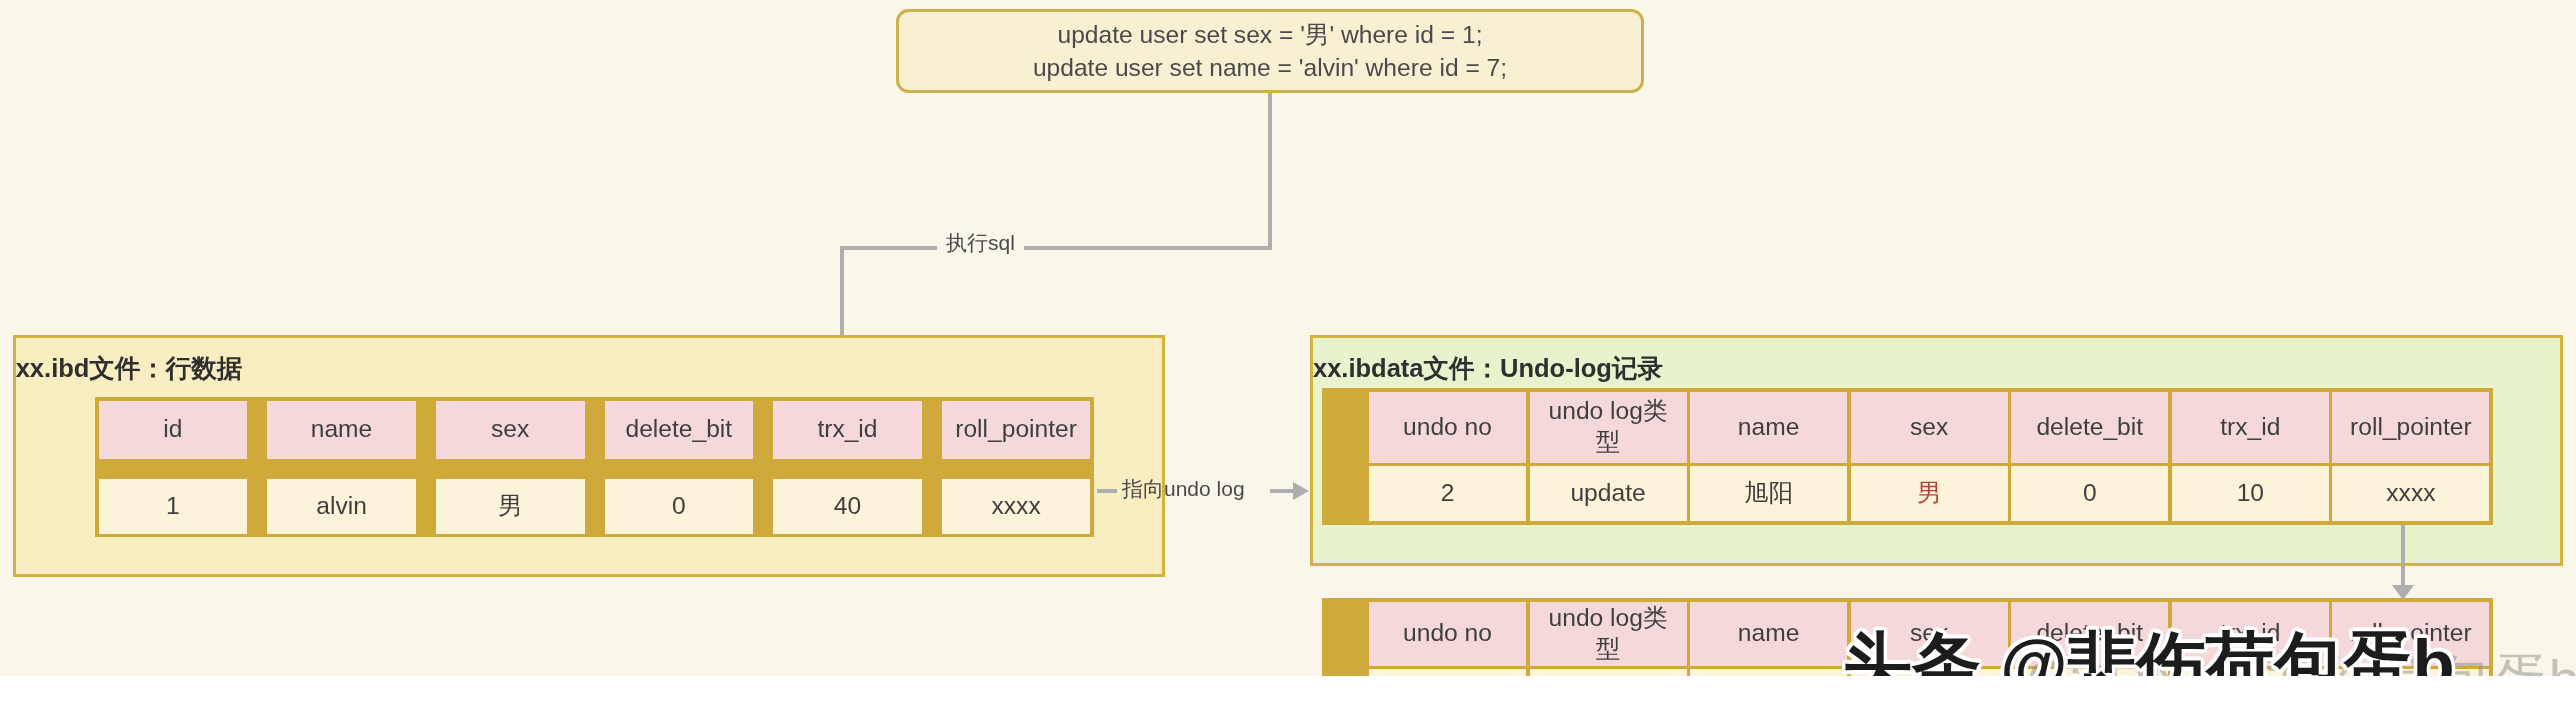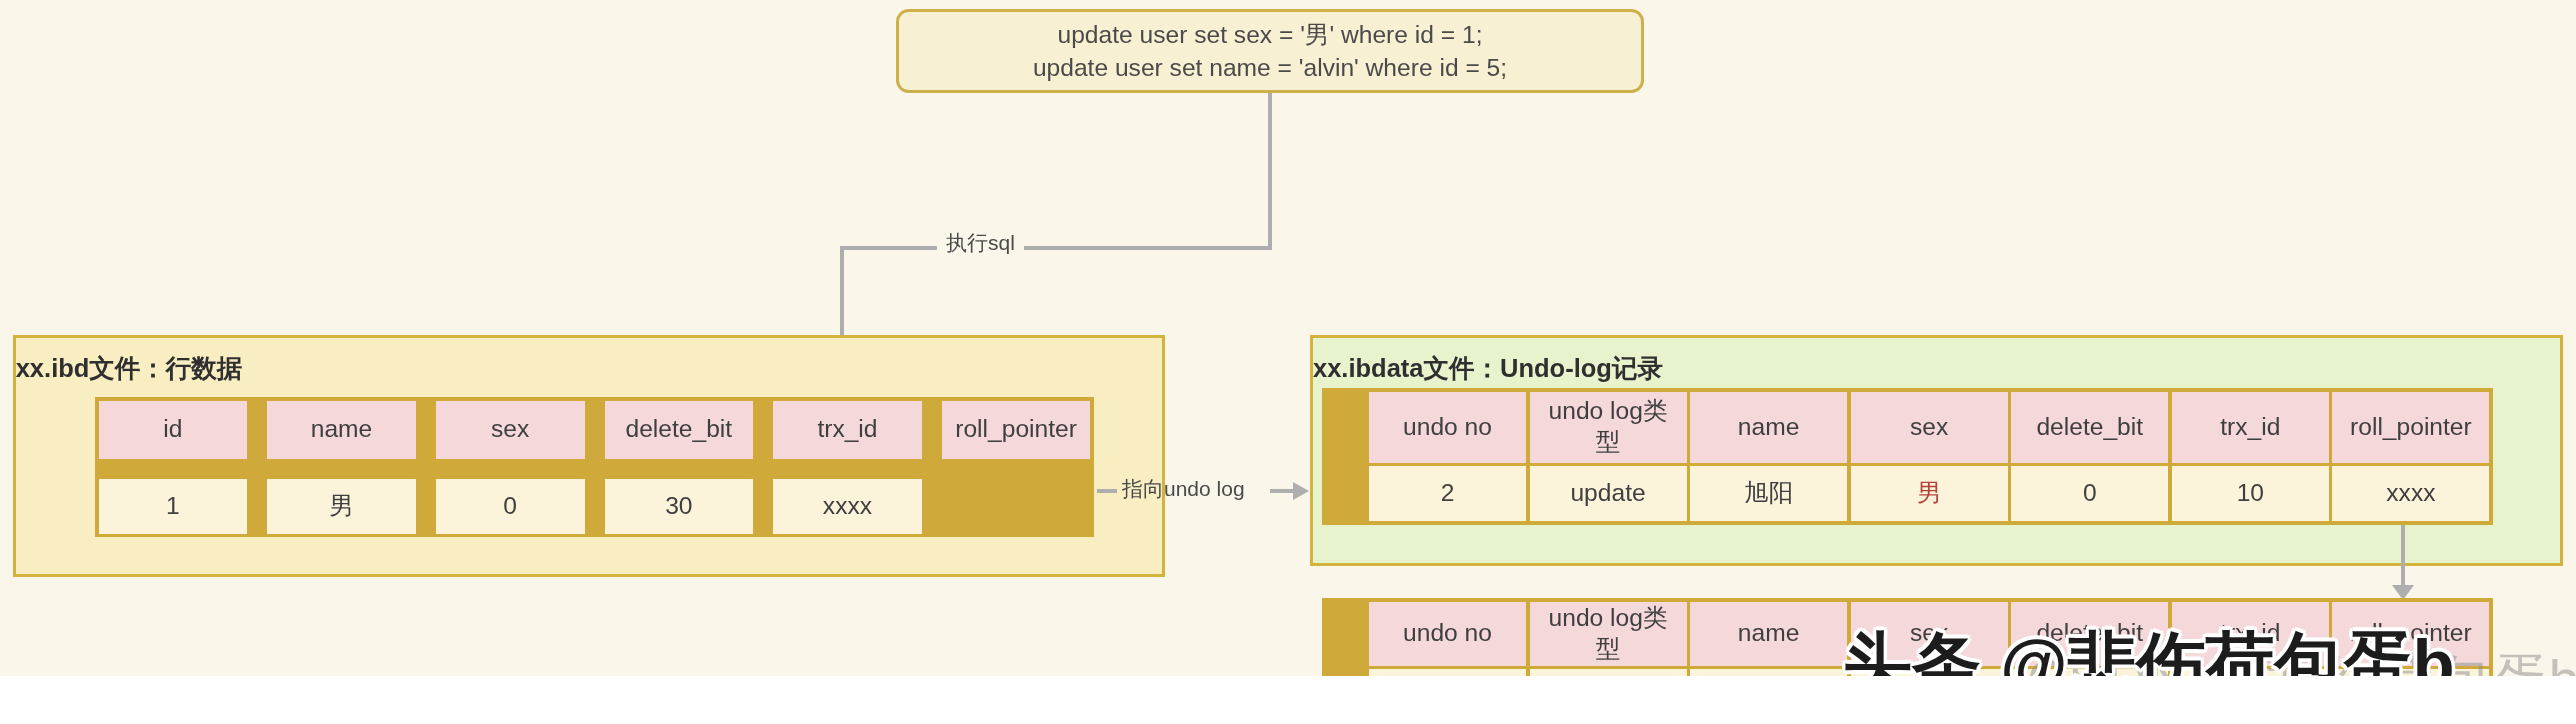--- a/index.html
+++ b/index.html
@@ -79,43 +79,44 @@
       0 -3.6px 0 #fff, 0 3.6px 0 #fff, -3.6px 0 0 #fff, 3.6px 0 0 #fff;
   }
 </style>
 </head>
 <body>
 
 <div id="canvas">
 
   <div class="sql-box">
     <div class="sql-line">update user set sex = '男' where id = 1;</div>
-    <div class="sql-line">update user set name = 'alvin' where id = 5;</div>
+    <div class="sql-line">update user set name = 'alvin' where id = 7;</div>
   </div>
 
   <div class="line" style="left:1268px;top:93px;width:3.6px;height:155px;"></div>
   <div class="line" style="left:840px;top:246px;width:432px;height:3.6px;"></div>
   <div class="line" style="left:840px;top:246px;width:3.6px;height:141px;"></div>
   <div class="arrow-down" style="left:830px;top:386px;"></div>
   <div class="conn-label" style="left:937px;top:229px;">执行sql</div>
 
   <div class="big-box box-yellow" style="left:12.7px;top:335px;width:1152px;height:242px;">
     <div class="box-title">xx.ibd文件：行数据</div>
   </div>
   <div class="tbl tbl-6" style="left:95px;top:397px;width:999px;grid-template-rows:58px 55px;">
     <div class="cell th">id</div>
     <div class="cell th">name</div>
     <div class="cell th">sex</div>
     <div class="cell th">delete_bit</div>
     <div class="cell th">trx_id</div>
     <div class="cell th">roll_pointer</div>
     <div class="cell td">1</div>
+    <div class="cell td">alvin</div>
     <div class="cell td">男</div>
     <div class="cell td">0</div>
-    <div class="cell td">30</div>
+    <div class="cell td">40</div>
     <div class="cell td">xxxx</div>
   </div>
 
   <div class="line" style="left:1097px;top:489px;width:20px;height:3.6px;"></div>
   <div class="conn-label" style="left:1113px;top:475px;background:transparent;">指向undo log</div>
   <div class="line" style="left:1270px;top:489px;width:25.5px;height:3.6px;"></div>
   <div class="arrow-right" style="left:1293px;top:482px;"></div>
 
   <div class="big-box box-green" style="left:1310px;top:335px;width:1253px;height:231px;">
     <div class="box-title">xx.ibdata文件：Undo-log记录</div>

